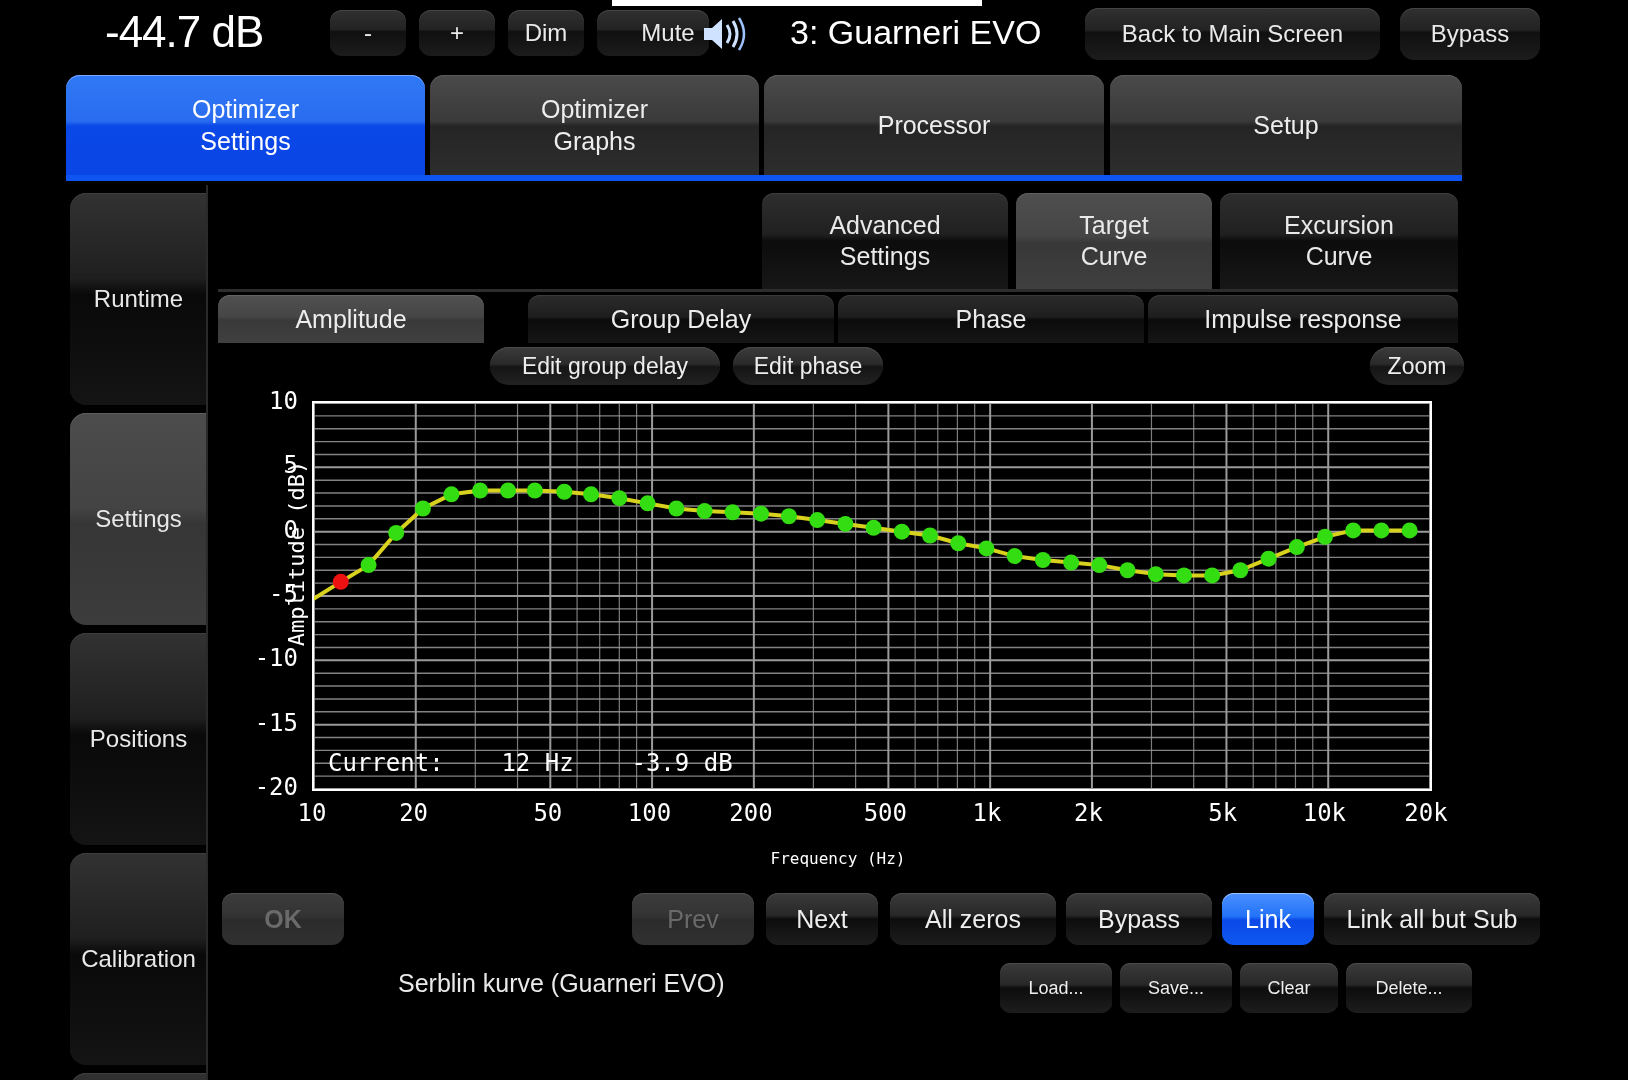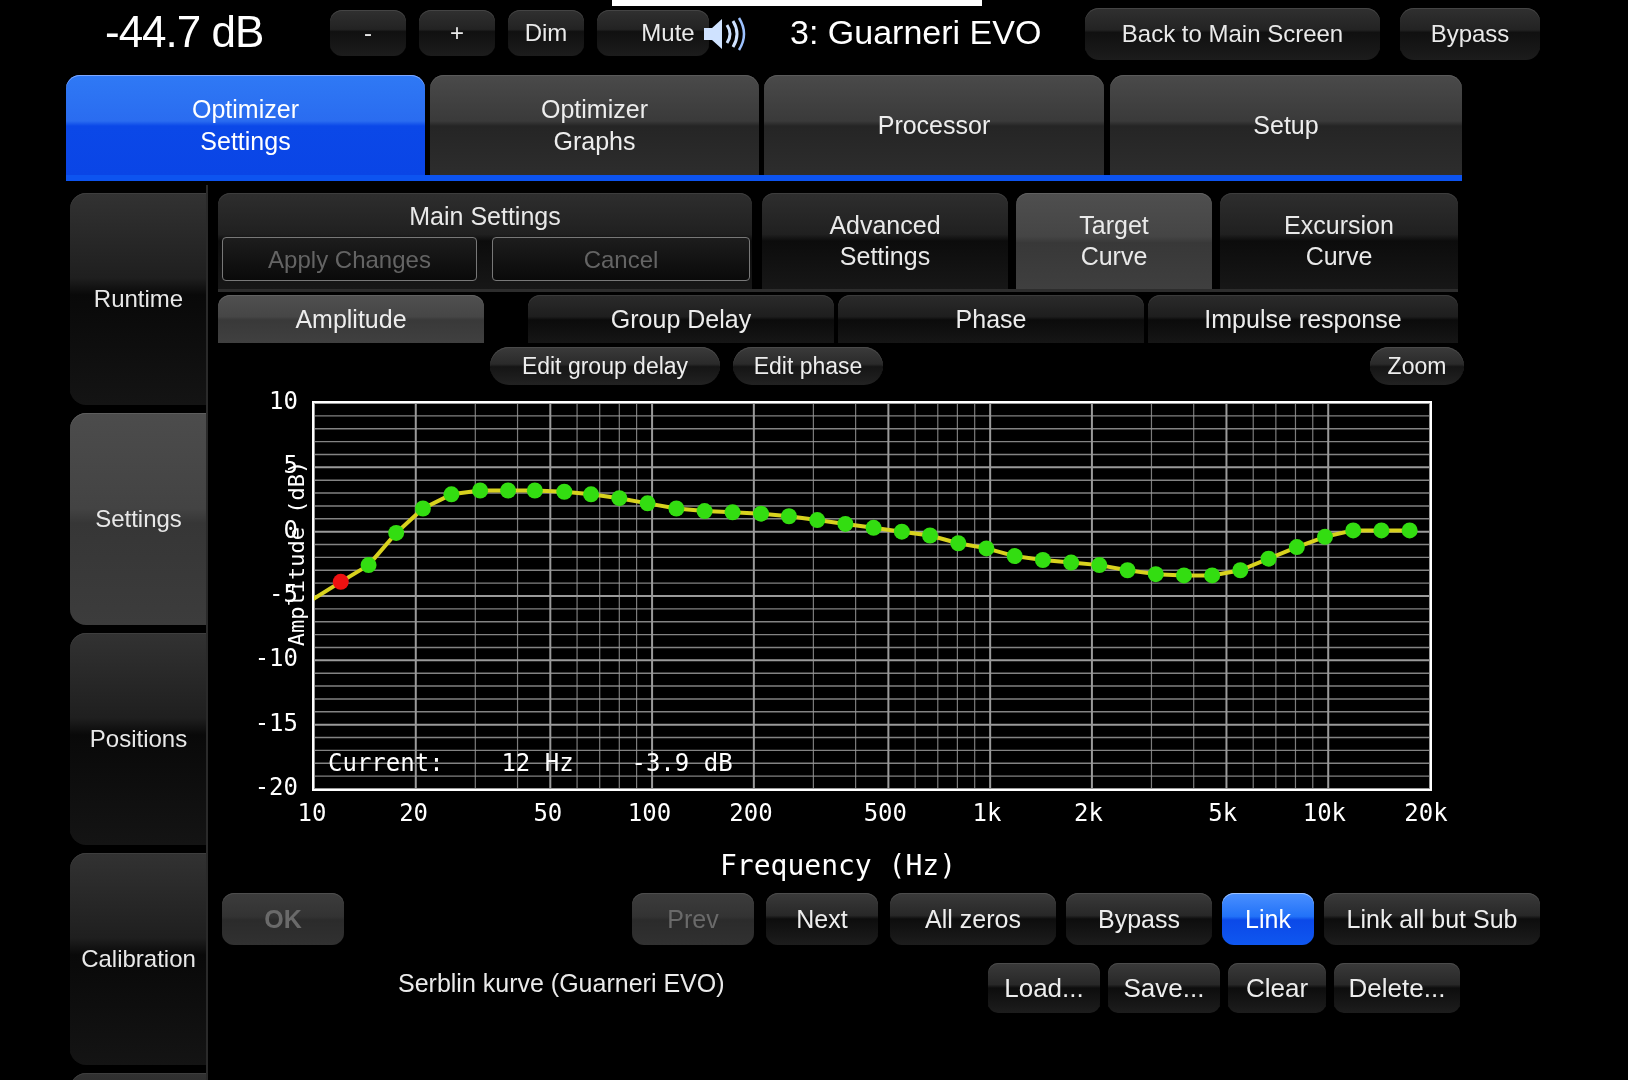--- a/index.html
+++ b/index.html
@@ -142,21 +142,21 @@
   .graph{position:absolute;left:10px;top:206px;width:1240px;height:500px;background:#000;}
   .ylabel{
     position:absolute;left:-14px;top:150px;
     transform:rotate(-90deg);transform-origin:center;
     font-family:"DejaVu Sans Mono",monospace;font-size:22px;color:#fff;white-space:nowrap;
   }
   .ytick{position:absolute;font-family:"DejaVu Sans Mono",monospace;font-size:24px;color:#fff;text-align:right;width:66px;}
   .xtick{position:absolute;font-family:"DejaVu Sans Mono",monospace;font-size:24px;color:#fff;text-align:center;width:70px;}
   .plotbox{position:absolute;left:94px;top:10px;width:1120px;height:390px;background:#000;border:2px solid #fff;box-sizing:border-box;}
   .curlabel{position:absolute;left:110px;top:358px;font-family:"DejaVu Sans Mono",monospace;font-size:24px;color:#fff;white-space:pre;z-index:6;}
-  .xaxislabel{position:absolute;left:0;top:458px;width:1240px;text-align:center;font-family:"DejaVu Sans Mono",monospace;font-size:28px;color:#fff;}
+  .xaxislabel{position:absolute;left:0;top:458px;width:1240px;text-align:center;font-family:"DejaVu Sans Mono",monospace;font-size:16px;color:#fff;}
 
   
   .brow{position:absolute;left:10px;top:708px;width:1240px;height:56px;}
   .bbtn{
     position:absolute;top:0;height:52px;border-radius:12px;
     display:flex;align-items:center;justify-content:center;
     font-size:25px;color:#ededed;
     background:linear-gradient(180deg,#3a3a3a 0%,#282828 43%,#0d0d0d 50%,#1d1d1d 100%);
     box-shadow:inset 0 1px 0 #4b4b4b,0 2px 3px #000;
   }
@@ -168,23 +168,24 @@
   .bb-zeros{left:672px;width:166px;}
   .bb-byp{left:848px;width:146px;}
   .bb-link{left:1004px;width:92px;}
   .bb-linkall{left:1106px;width:216px;}
 
   .frow{position:absolute;left:10px;top:778px;width:1240px;height:52px;}
   .curvename{position:absolute;left:180px;top:6px;font-size:25px;color:#eaeaea;}
   .fbtn{
     position:absolute;top:0;height:50px;border-radius:10px;
     display:flex;align-items:center;justify-content:center;
-    font-size:26px;color:#ededed;
+    font-size:18px;color:#ededed;
     background:linear-gradient(180deg,#3a3a3a 0%,#282828 43%,#0d0d0d 50%,#1d1d1d 100%);
     box-shadow:inset 0 1px 0 #4b4b4b,0 2px 3px #000;
+    margin-left:12px;
   }
   .fb-load{left:770px;width:112px;}
   .fb-save{left:890px;width:112px;}
   .fb-clear{left:1010px;width:98px;}
   .fb-del{left:1116px;width:126px;}
 </style>
 </head>
 <body>
 
 <div class="app">
@@ -241,25 +242,20 @@
       <span>Calibration</span>
     </div>
     <div class="sbtn sb4">
       <span></span>
     </div>
   </div>
 
   <div class="content">
 
     <div class="srow">
-      <div class="grpbtn gmain">
-        <div class="gm-title">Main Settings</div>
-        <div class="gm-sub gm-apply">Apply Changes</div>
-        <div class="gm-sub gm-cancel">Cancel</div>
-      </div>
       <div class="grpbtn gadv">
         <span>Advanced</span>
         <span>Settings</span>
       </div>
       <div class="grpbtn gtarget sel">
         <span>Target</span>
         <span>Curve</span>
       </div>
       <div class="grpbtn gexc">
         <span>Excursion</span>

